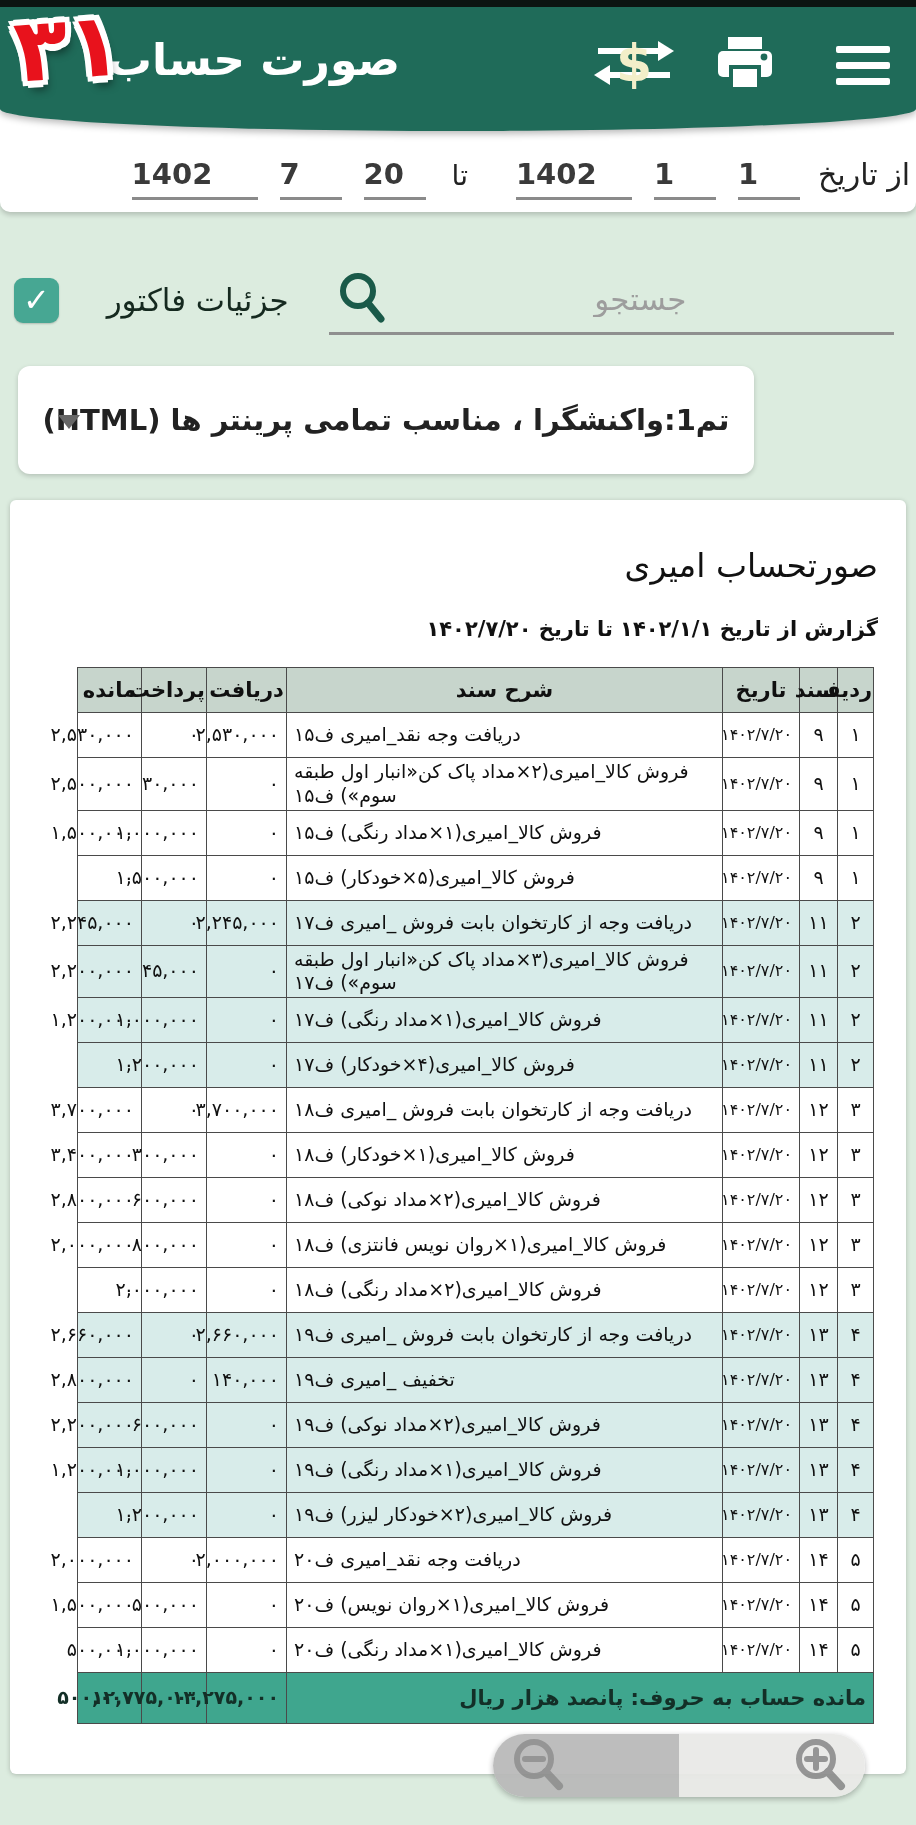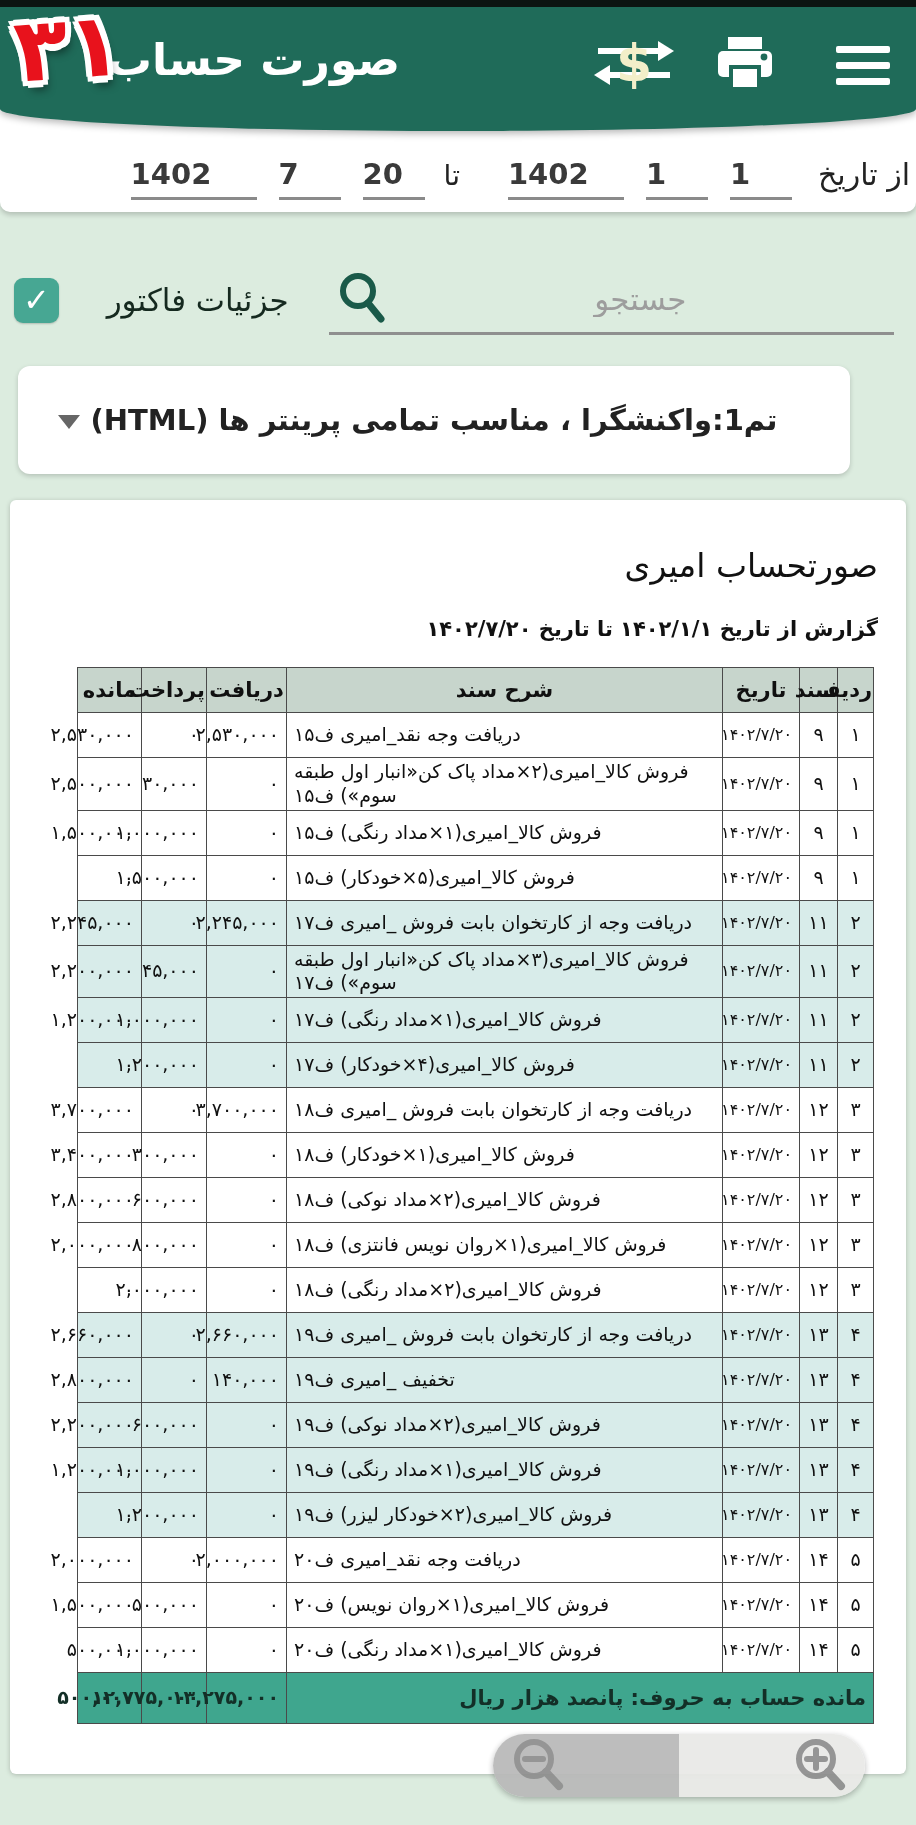--- a/index.html
+++ b/index.html
@@ -41,22 +41,22 @@
   
   .date-card{
     position:absolute;top:100px;left:0;width:916px;height:112px;
     background:#ffffff;z-index:4;border-radius:0 0 10px 10px;
     box-shadow:0 3px 5px rgba(0,0,0,.18);
   }
   .date-row{
     position:absolute;bottom:12px;right:0;left:0;
     display:flex;align-items:flex-end;padding:0 6px 0 18px;
   }
-  .date-label{font-size:30px;color:#222;white-space:nowrap;margin-left:26px;padding-bottom:8px;}
-  .to-label{font-size:28px;color:#222;margin:0 26px 8px 19px;}
+  .date-label{font-size:30px;color:#222;white-space:nowrap;margin-left:18px;padding-bottom:8px;}
+  .to-label{font-size:28px;color:#222;margin:0 26px 8px 26px;}
   .date-field{border-bottom:3px solid #8a8a8a;margin-left:22px;}
   .date-field input{
     width:100%;border:none;outline:none;background:transparent;
     font-family:inherit;font-size:29px;font-weight:bold;color:#3a3a3a;
     text-align:left;padding:0 0 6px 0;direction:ltr;
   }
   .w-day{width:62px;} .w-month{width:62px;} .w-year{width:116px;} .w-year2{width:126px;margin-left:8px;}
   
   .search-row{
     position:absolute;top:258px;left:0;width:916px;height:84px;
@@ -74,21 +74,21 @@
   .search-glyph{flex:none;margin-left:6px;}
   .chk-label{font-size:31px;color:#15291f;margin-right:40px;white-space:nowrap;}
   .checkbox{
     width:45px;height:45px;background:#47a793;border-radius:9px;margin-right:48px;margin-left:14px;
     display:flex;align-items:center;justify-content:center;cursor:pointer;
     box-shadow:0 1px 2px rgba(0,0,0,.2);
   }
   .checkbox .tick{color:#fff;font-size:32px;font-weight:bold;line-height:1;}
   
   .theme-card{
-    position:absolute;top:366px;left:18px;width:832px;height:108px;
+    position:absolute;top:366px;left:18px;width:736px;height:108px;
     background:#fff;border-radius:12px;z-index:3;
     box-shadow:0 2px 5px rgba(0,0,0,.18);
     display:flex;align-items:center;justify-content:center;cursor:pointer;
   }
   .theme-text{font-size:29px;font-weight:bold;color:#222;}
   .theme-caret{
     position:absolute;left:40px;top:50%;margin-top:-5px;
     width:0;height:0;border-left:11px solid transparent;border-right:11px solid transparent;
     border-top:14px solid #666;
   }

